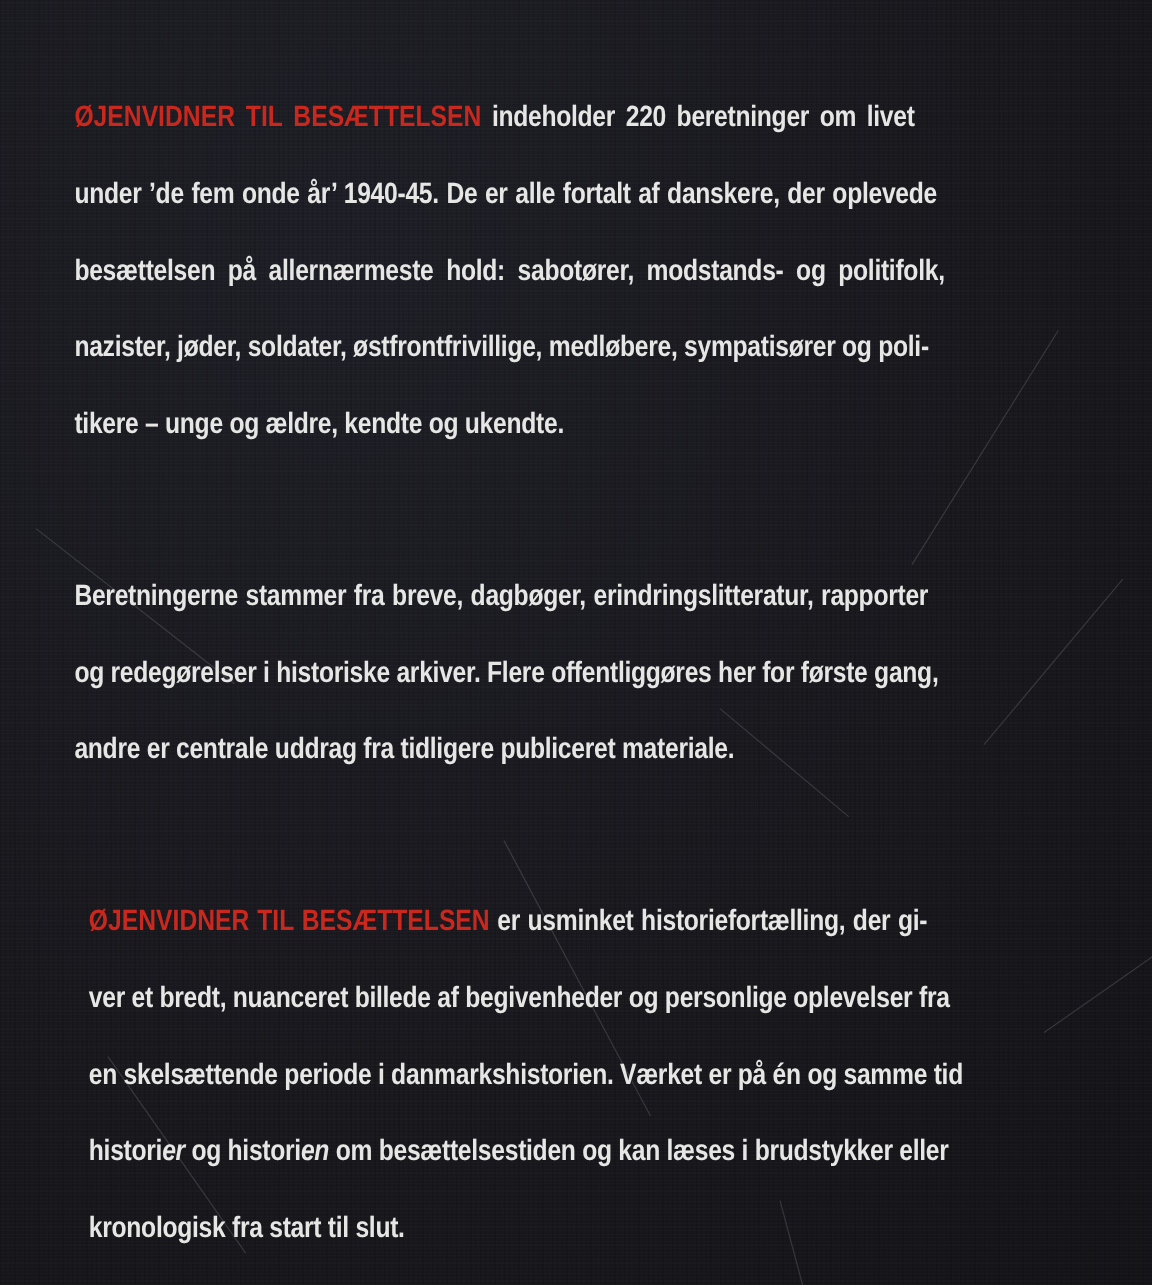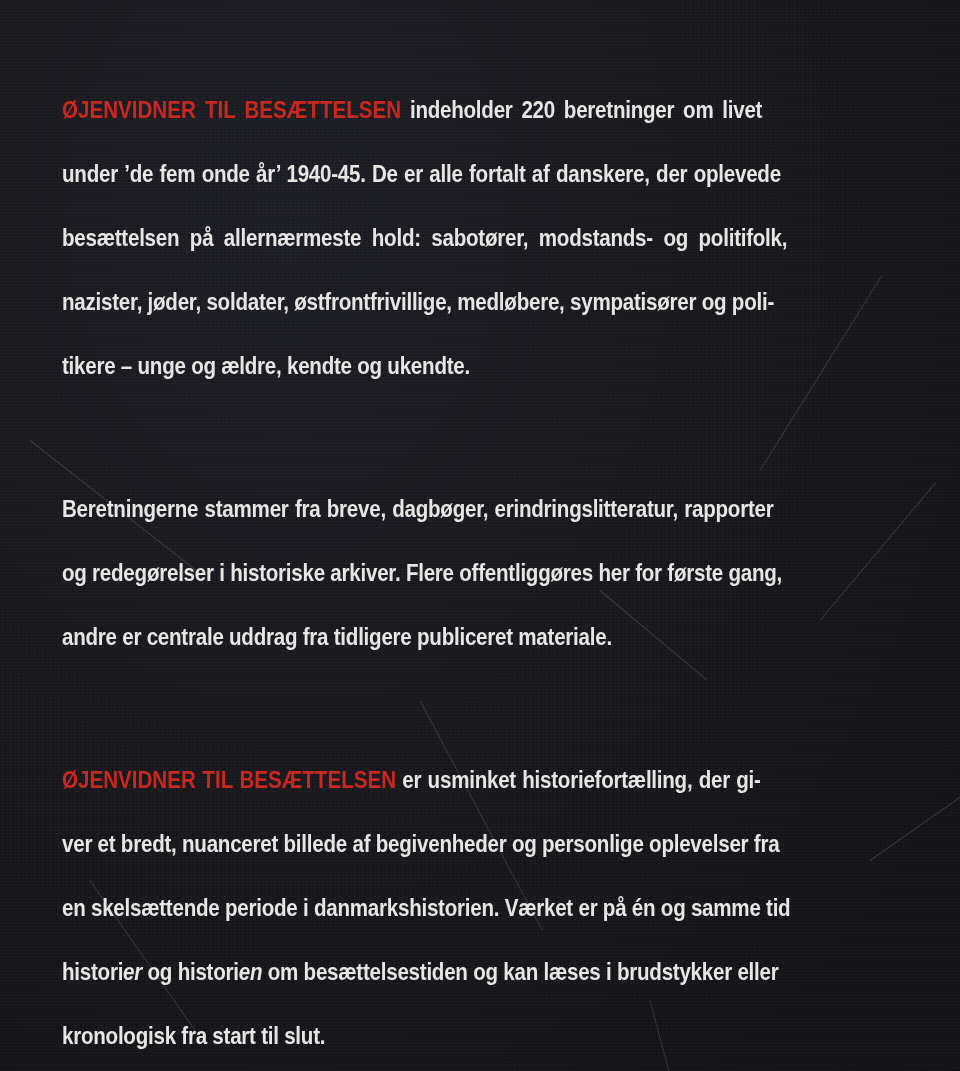--- a/index.html
+++ b/index.html
@@ -20,21 +20,21 @@
     }
     .scratch {
       position: absolute;
       height: 1px;
       background: rgba(200,200,210,0.18);
       transform-origin: left center;
     }
     .page {
       position: absolute;
       left: 62px;
-      top: 78px;
+      top: 66px;
       width: 826px;
     }
     .line {
       height: 64px;
       line-height: 64px;
       font-size: 24.5px;
       font-weight: bold;
       color: #e6e6e4;
       white-space: nowrap;
       letter-spacing: -0.3px;
@@ -79,21 +79,21 @@
   <div class="gap"></div>
 
   <section style="margin-top:-40px;">
     <div class="line" style="word-spacing:1px;">Beretningerne stammer fra breve, dagbøger, erindringslitteratur, rapporter</div>
     <div class="line" style="word-spacing:0px;">og redegørelser i historiske arkiver. Flere offentliggøres her for første gang,</div>
     <div class="line">andre er centrale uddrag fra tidligere publiceret materiale.</div>
   </section>
 
   <div class="gap"></div>
 
-  <section style="margin-top:-40px;">
+  <section style="margin-top:-40px;margin-left:12px;">
     <div class="line" style="word-spacing:1px;">
       <span class="title">ØJENVIDNER TIL BESÆTTELSEN</span><span> er usminket historiefortælling, der gi-</span>
     </div>
     <div class="line" style="word-spacing:0px;">ver et bredt, nuanceret billede af begivenheder og personlige oplevelser fra</div>
     <div class="line" style="word-spacing:0px;">en skelsættende periode i danmarkshistorien. Værket er på én og samme tid</div>
     <div class="line" style="word-spacing:0px;">
       <span>histori</span><em>er</em><span> og histori</span><em>en</em><span> om besættelsestiden og kan læses i brudstykker eller</span>
     </div>
     <div class="line">kronologisk fra start til slut.</div>
   </section>

